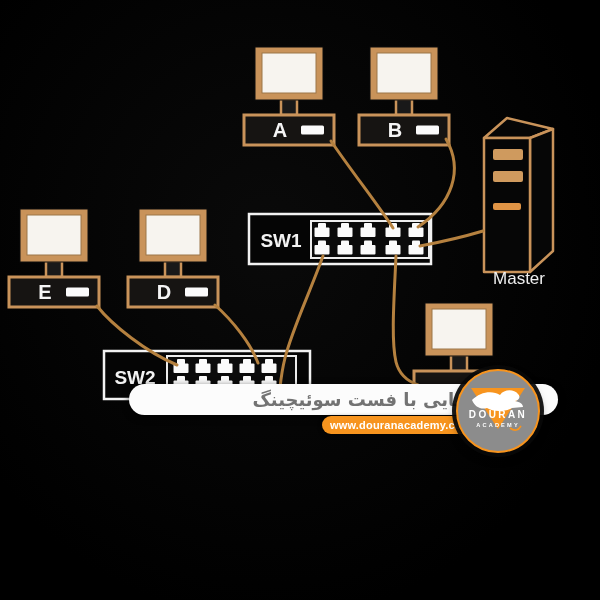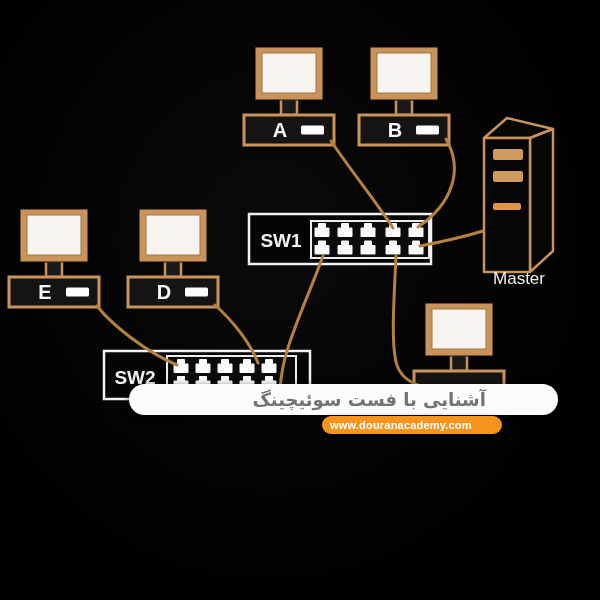--- a/index.html
+++ b/index.html
@@ -152,14 +152,24 @@
   </svg>
 
   <div id="title-banner">
     <div class="txt">آشنایی با فست سوئیچینگ</div>
   </div>
 
   <div id="website-bar">
     <div class="txt">www.douranacademy.com</div>
   </div>
 
+  <div id="logo-circle">
+    <svg width="80" height="80" viewBox="0 0 80 80">
+      <polygon points="13,17 67,17 40,58" fill="#f7941e"></polygon>
+      <path d="M14,29 C22,21 34,19 42,24 C46,18 56,18 60,23 C63,26 61,29 57,30
+               C62,31 65,33 65,36 L54,37 C47,41 35,41 29,37 C23,39 17,36 14,29 Z" fill="#ffffff"></path>
+      <path d="M52,57 q7,5 11,-2" fill="none" stroke="#f7941e" stroke-width="1.6"></path>
+      <text class="logo-brand" x="40" y="47" font-size="10" letter-spacing="2.4" text-anchor="middle">DOURAN</text>
+      <text class="logo-brand" x="40" y="55.5" font-size="5.6" letter-spacing="2.2" text-anchor="middle">ACADEMY</text>
+    </svg>
+  </div>
 
 </div>
 
 </body></html>

